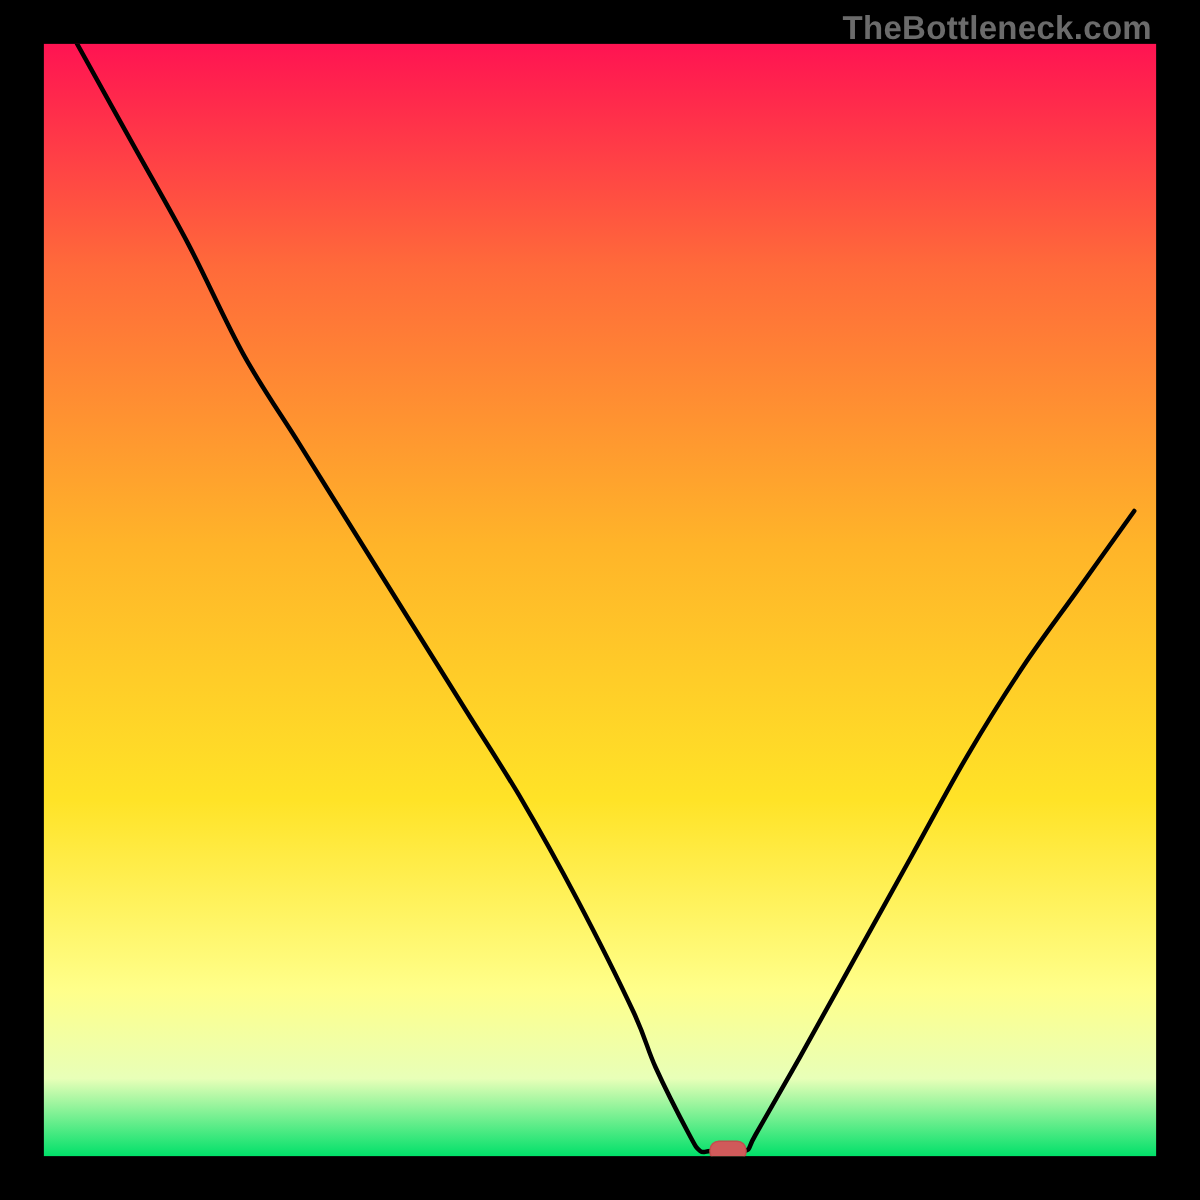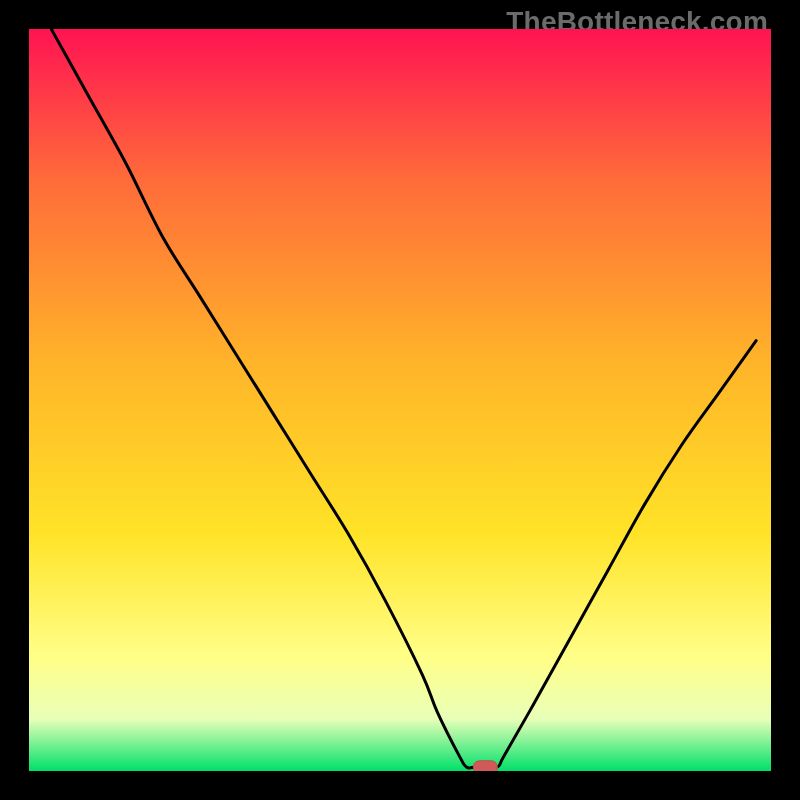--- a/index.html
+++ b/index.html
@@ -16,21 +16,21 @@
     top: 29px;
     width: 742px;
     height: 742px;
     overflow: hidden;
   }
   .watermark {
     position: absolute;
     top: 6px;
     right: 32px;
     font-family: Arial, Helvetica, sans-serif;
-    font-size: 28px;
+    font-size: 22px;
     font-weight: bold;
     color: #6b6b6b;
     letter-spacing: 0.2px;
   }
   svg { display: block; }
 </style>
 </head>
 <body>
 
 <div class="frame">

